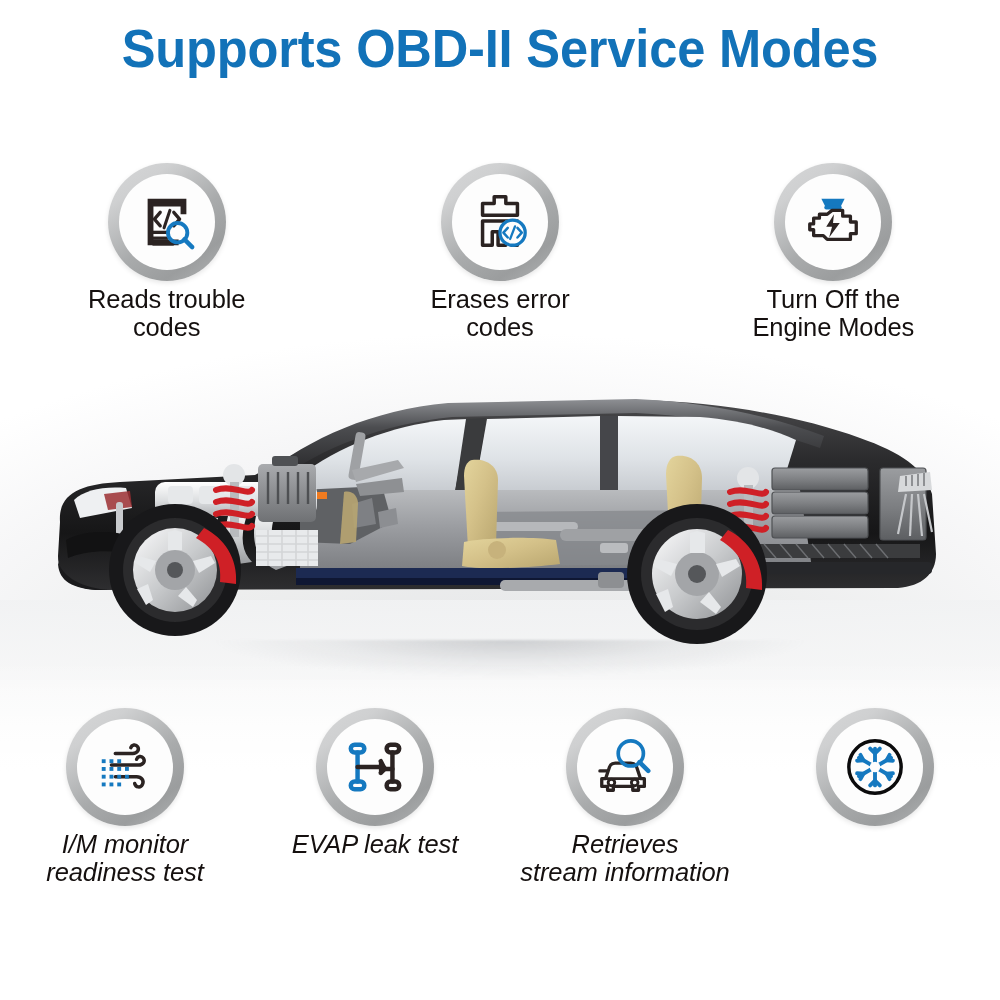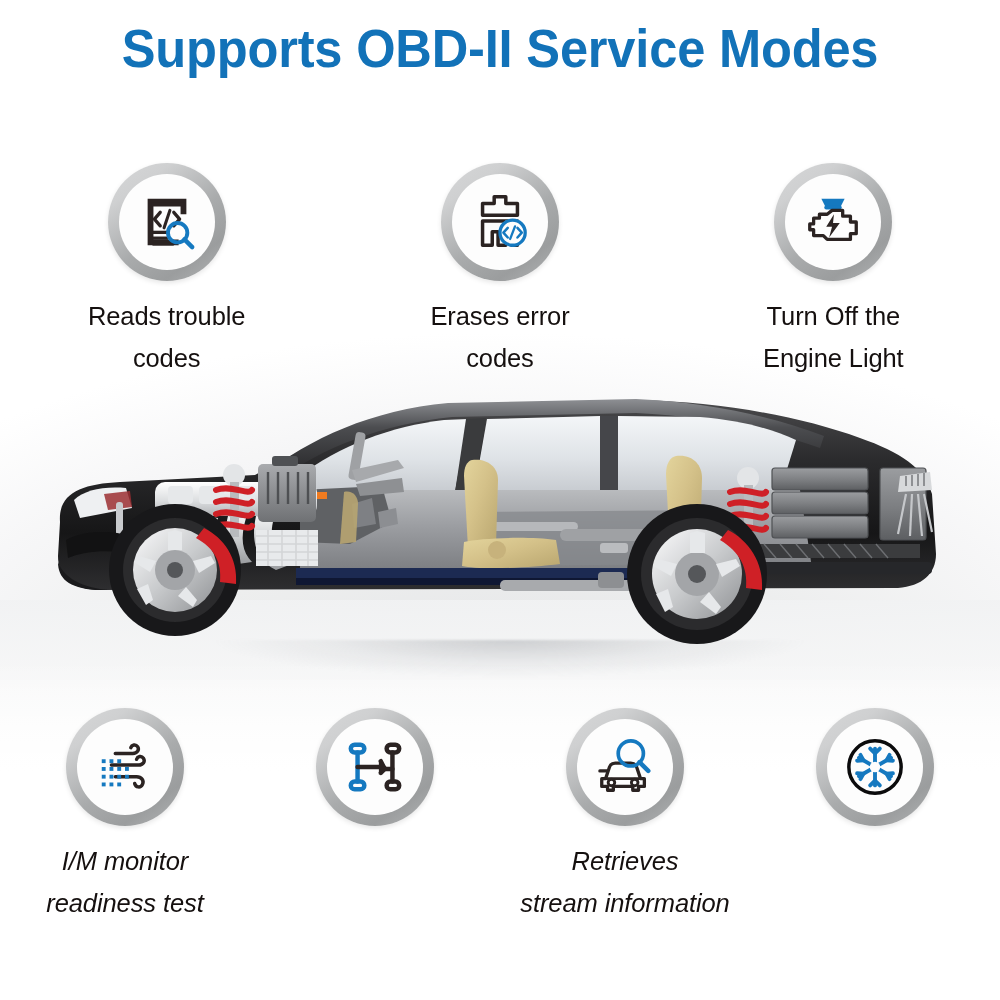--- a/index.html
+++ b/index.html
@@ -58,25 +58,25 @@
     box-shadow:0 2px 5px rgba(0,0,0,.10);
     flex:none;
   }
   .circle::after{
     content:""; position:absolute; inset:11px; border-radius:50%;
     background:#fdfdfd;
   }
   .circle .glyph { position:relative; z-index:2; width:62px; height:62px; display:block; }
 
   .label {
-    margin-top:14px;
+    margin-top:4px;
     text-align:center;
     color:#15100f;
     font-size:25.5px;
-    line-height:42px;
+    line-height:28px;
     font-family:"Liberation Sans", sans-serif;
     letter-spacing:-0.1px;
     white-space:pre-line;
     width:100%;
   }
 
   
   .car-stage{
     position:absolute; left:0; right:0; top:372px; height:300px; z-index:4;
   }
@@ -371,21 +371,21 @@
   <div class="cell">
     <div class="circle">
       <svg class="glyph" viewBox="0 0 64 64">
         <path d="M20 8 H44 L40 16 H24 Z" fill="#1579c0"></path>
         <rect x="23" y="15" width="18" height="4" rx="2" fill="#1579c0"></rect>
         <path d="M12 28 H18 V24 H26 L31 20 H42 V26 H50 V32 H56 V44 H50 V50 H26 L22 46 H12 V40 H8 V34 H12 Z" fill="none" stroke="#2b2322" stroke-width="3.4" stroke-linejoin="round"></path>
         <path d="M33 24 L25 37 H31 L28 48 L39 33 H32 Z" fill="#2b2322"></path>
       </svg>
     </div>
     <div class="label">Turn Off the
-Engine Light</div>
+Engine Modes</div>
   </div>
 
 </div>
 
 <div class="row row-bottom">
 
   <div class="cell">
     <div class="circle">
       <svg class="glyph" viewBox="0 0 64 64">
         <g fill="none" stroke="#2b2322" stroke-width="3.6" stroke-linecap="round">
@@ -427,20 +427,21 @@
         <g stroke="#2b2322" stroke-width="4.6" fill="none" stroke-linecap="round" stroke-linejoin="round">
           <rect x="44" y="9" width="13" height="8" rx="4"></rect>
           <rect x="44" y="47" width="13" height="8" rx="4"></rect>
           <line x1="50" y1="17" x2="50" y2="47"></line>
           <path d="M38 26 L42 34 L50 34"></path>
           <path d="M38 38 L42 34"></path>
         </g>
         <path d="M36 25 L44 32 L36 40 Z" fill="#2b2322"></path>
       </svg>
     </div>
+    <div class="label">EVAP leak test</div>
   </div>
 
   <div class="cell">
     <div class="circle">
       <svg class="glyph" viewBox="0 0 64 64">
         <path d="M8 44 H12 L16 32 C17 29 19 28 22 28 H38 C41 28 43 29 44 32 L48 44 H52
                  V52 H46 V56 H40 V52 H20 V56 H14 V52 H8 Z" fill="none" stroke="#2b2322" stroke-width="3.4" stroke-linejoin="round"></path>
         <line x1="6" y1="36" x2="14" y2="36" stroke="#2b2322" stroke-width="3.2" stroke-linecap="round"></line>
         <line x1="12" y1="44" x2="50" y2="44" stroke="#2b2322" stroke-width="3" stroke-linecap="round"></line>
         <circle cx="18" cy="48" r="3.4" fill="none" stroke="#2b2322" stroke-width="3"></circle>

